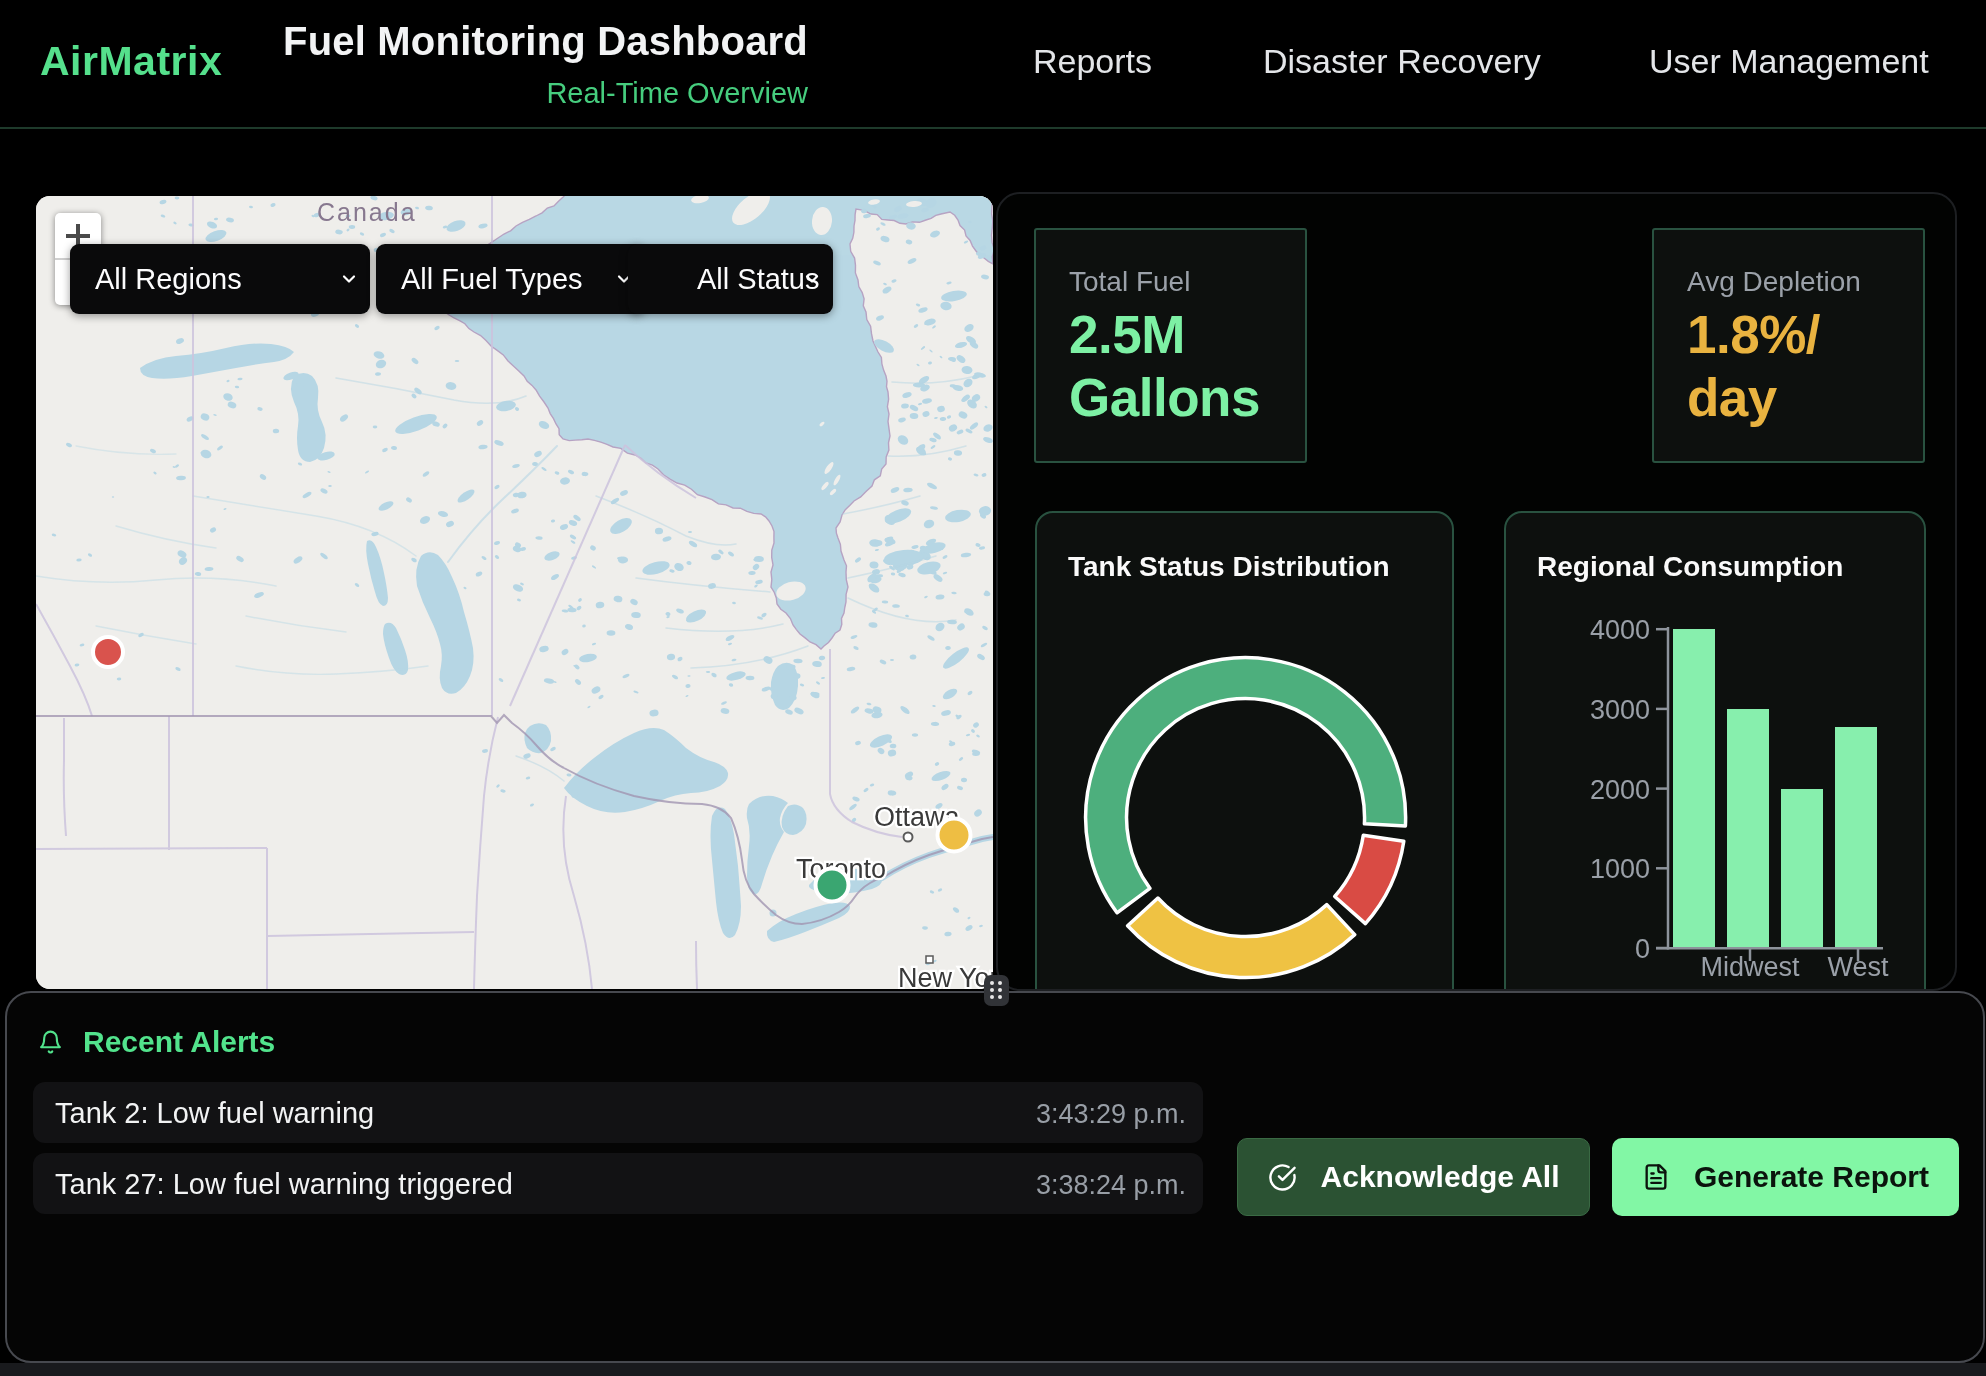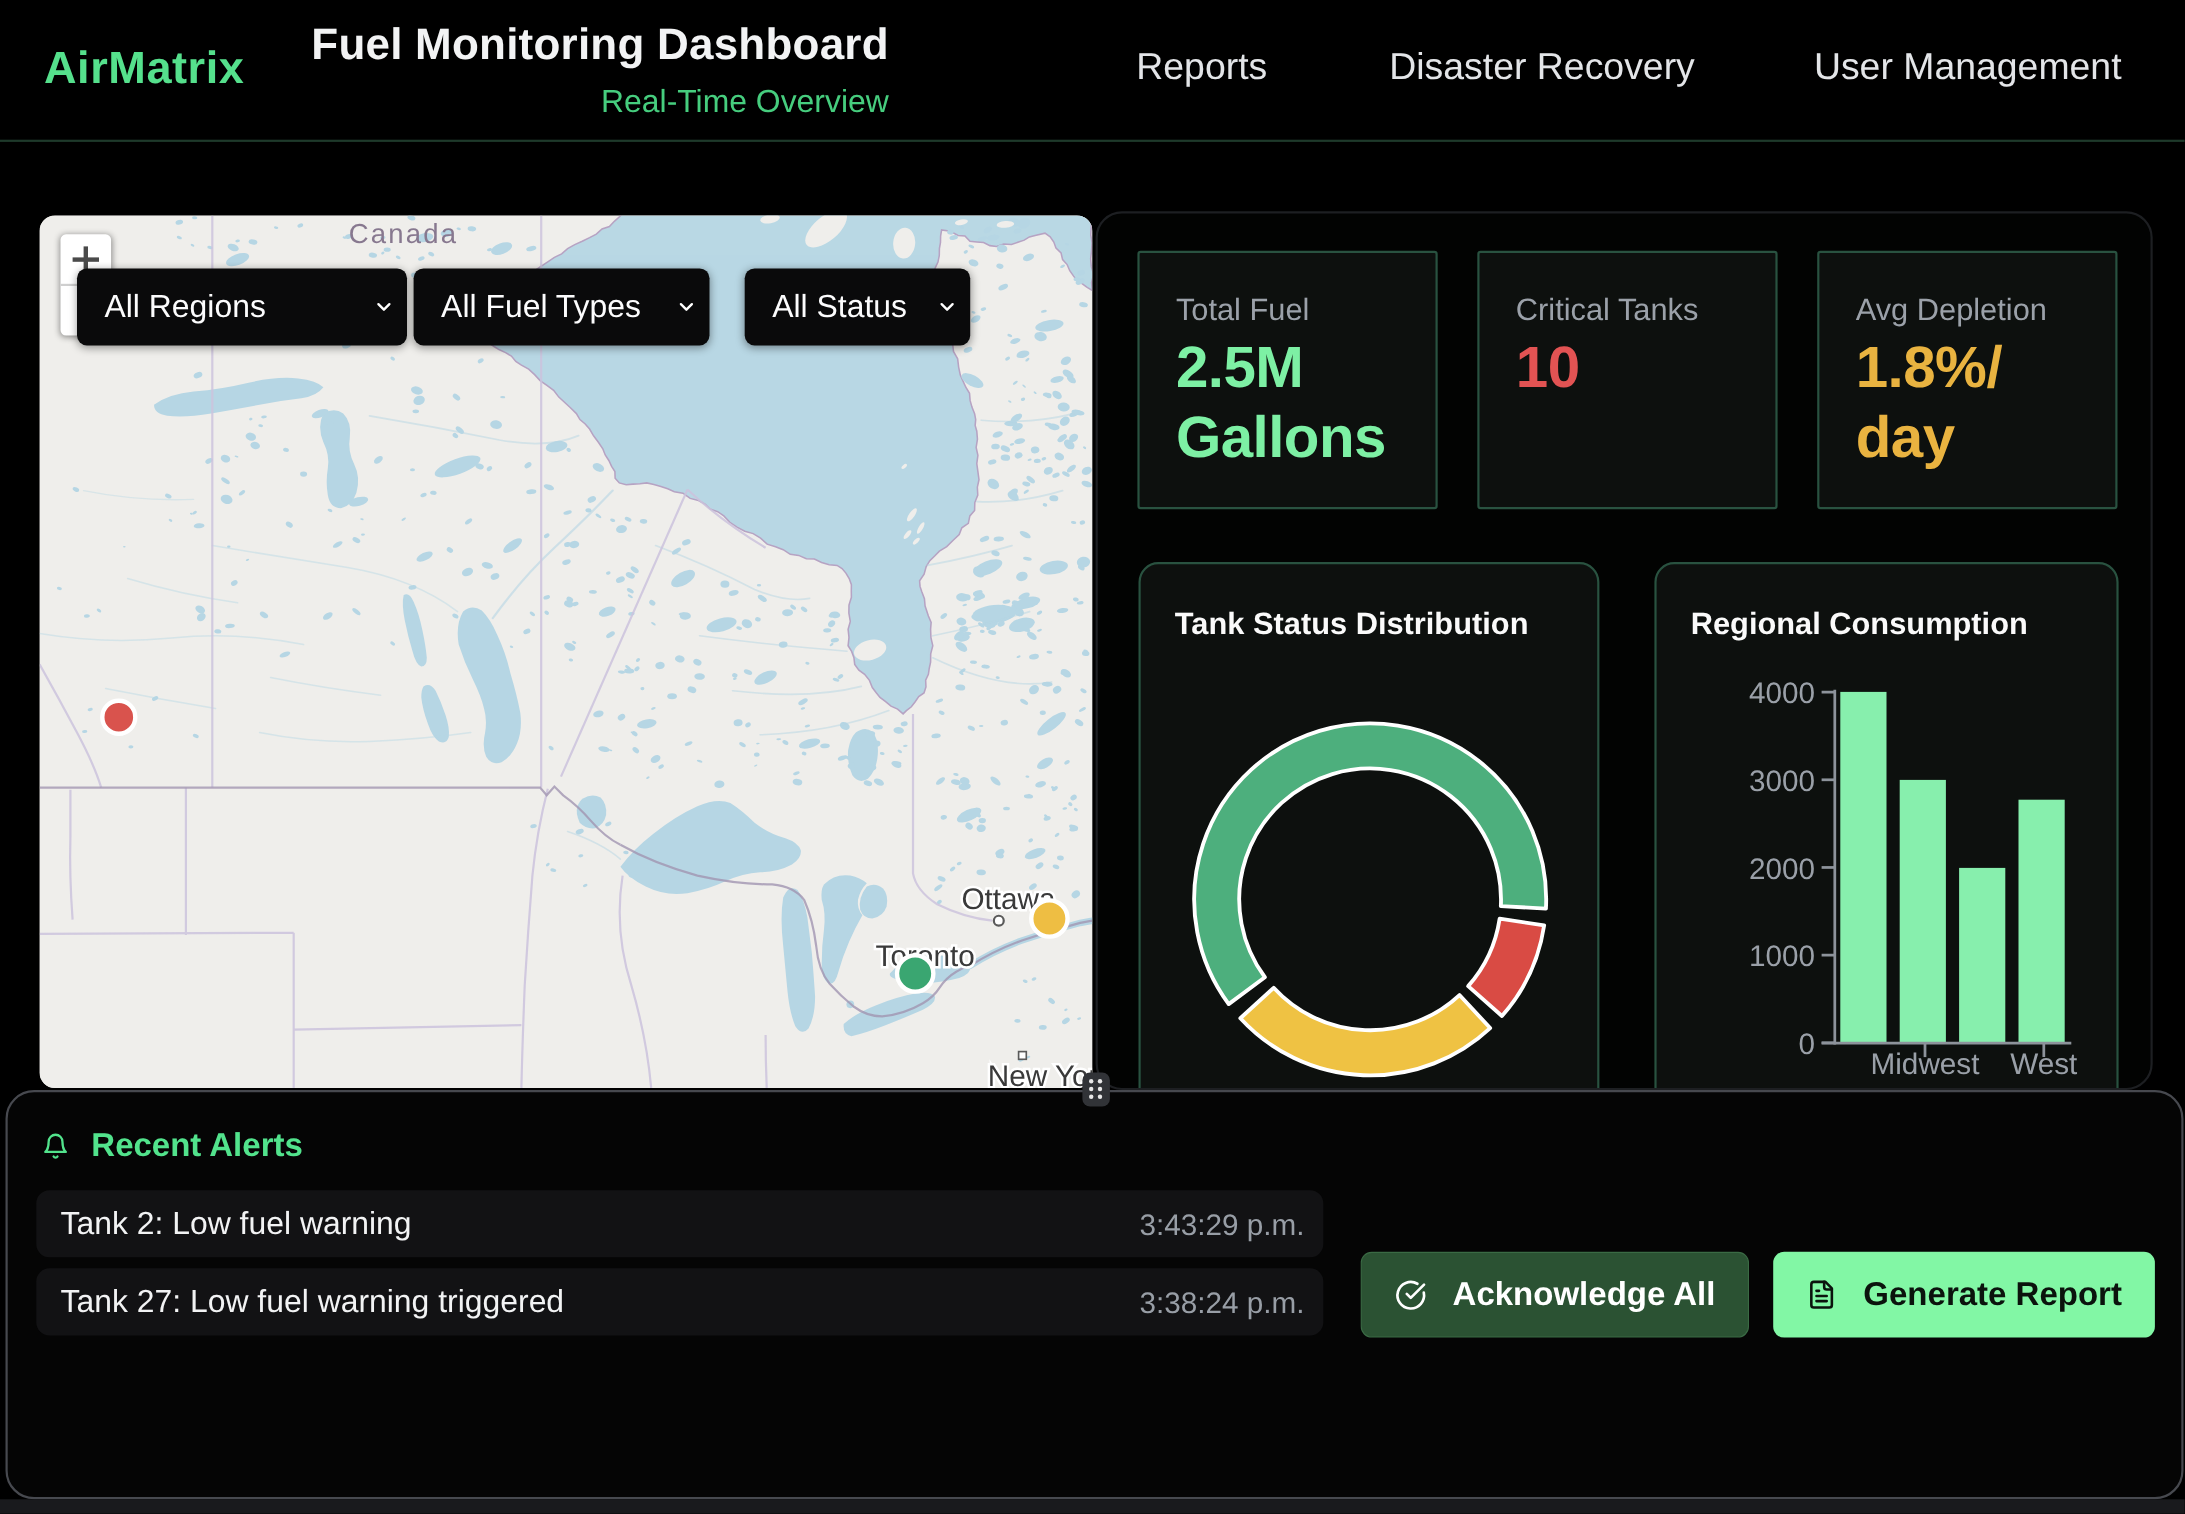--- a/index.html
+++ b/index.html
@@ -672,36 +672,32 @@
     <svg width="22" height="20" viewBox="0 0 24 24" fill="none" stroke="#fff" stroke-width="2.6" stroke-linecap="round" stroke-linejoin="round">
         <path d="m6 9 6 6 6-6"></path>
       </svg>
     </div>
   <div class="pill" style="left:340px; width:269px;">
       <span class="lbl">All Fuel Types</span>
     <svg width="22" height="20" viewBox="0 0 24 24" fill="none" stroke="#fff" stroke-width="2.6" stroke-linecap="round" stroke-linejoin="round">
         <path d="m6 9 6 6 6-6"></path>
       </svg>
     </div>
-  <div class="pill" style="left:641px; width:205px;">
+  <div class="pill" style="left:592px; width:205px;padding-left:44px;">
       <span class="lbl">All Status</span>
     <svg width="22" height="20" viewBox="0 0 24 24" fill="none" stroke="#fff" stroke-width="2.6" stroke-linecap="round" stroke-linejoin="round">
         <path d="m6 9 6 6 6-6"></path>
       </svg>
     </div>
 </div>
 
 <div id="rightpanel">
   <div class="statcard" style="left:36px;">
     <div class="lab">Total Fuel</div>
     <div class="val" style="color:#7df0a4;">2.5M Gallons</div>
-  </div>
-  <div class="statcard" style="left:345px;">
-    <div class="lab">Critical Tanks</div>
-    <div class="val" style="color:#e25353;">10</div>
   </div>
   <div class="statcard" style="left:654px;">
     <div class="lab">Avg Depletion</div>
     <div class="val" style="color:#e9b340;">1.8%/ day</div>
   </div>
   <div class="chartcard" style="left:37px; width:419px;">
     <div class="ct">Tank Status Distribution</div>
     <svg width="419" height="496" viewBox="0 0 419 496" style="position:absolute;left:0;top:0;">
 <g stroke="#fff" stroke-width="3.5" stroke-linejoin="round">
 <path d="M80.0 399.8 A160 160 0 1 1 368.4 313.0 L327.4 310.8 A119 119 0 1 0 112.9 375.4 Z" fill="#4daf7d"></path>

